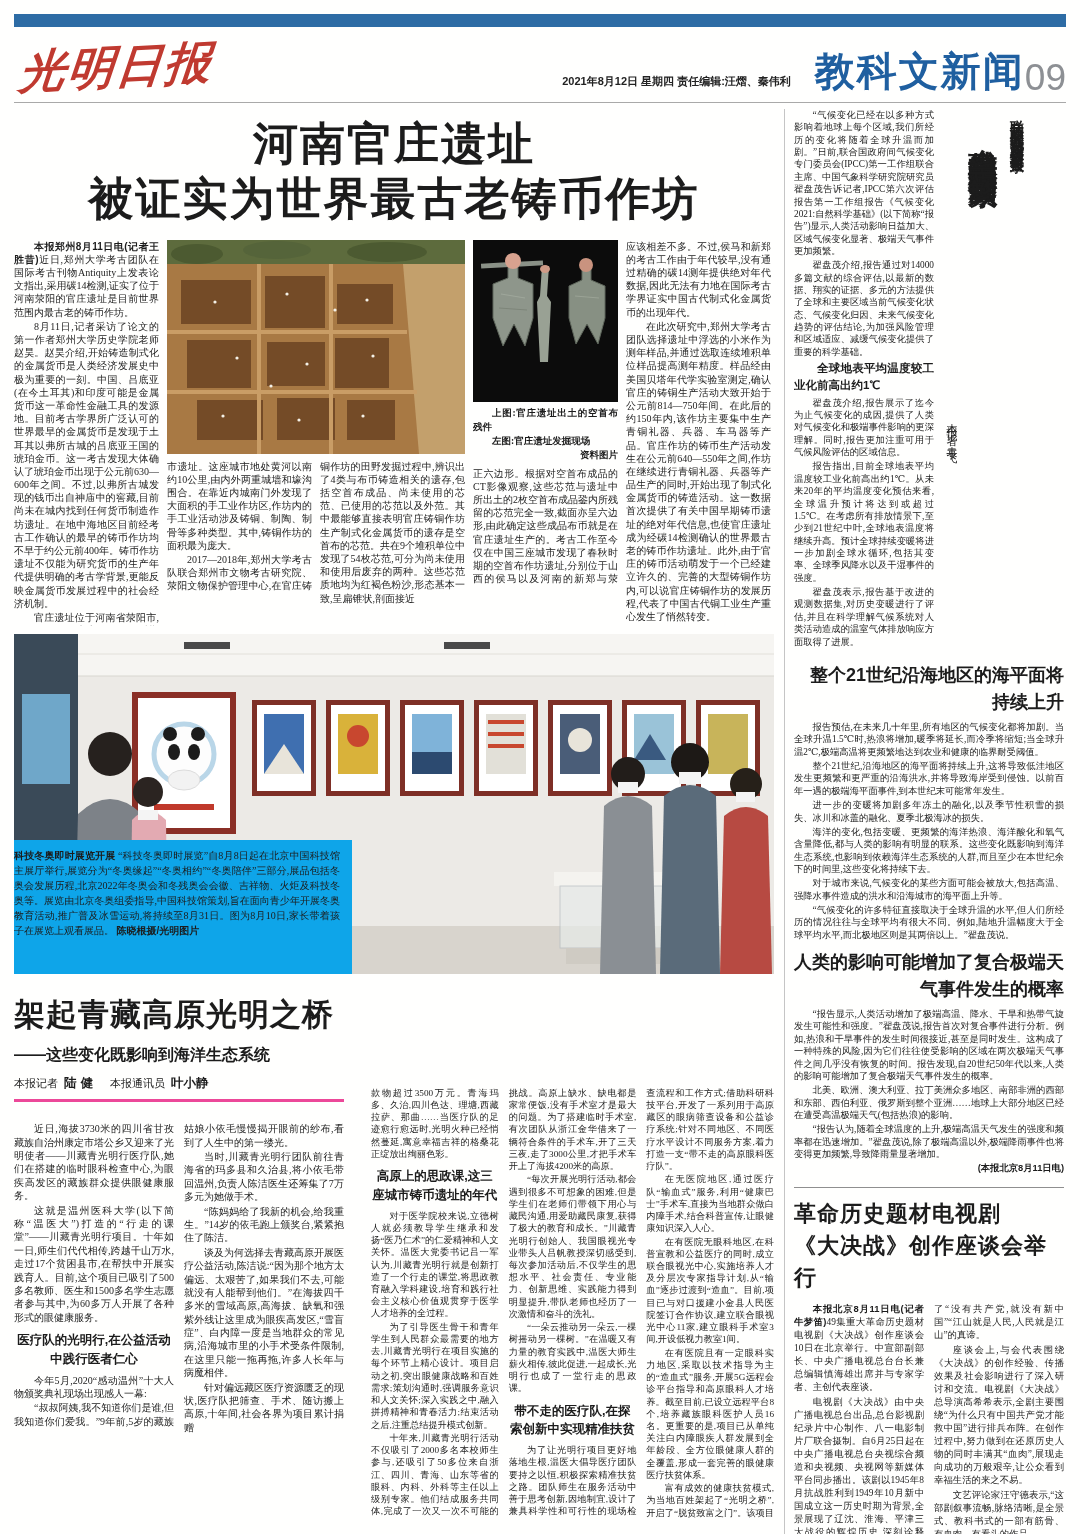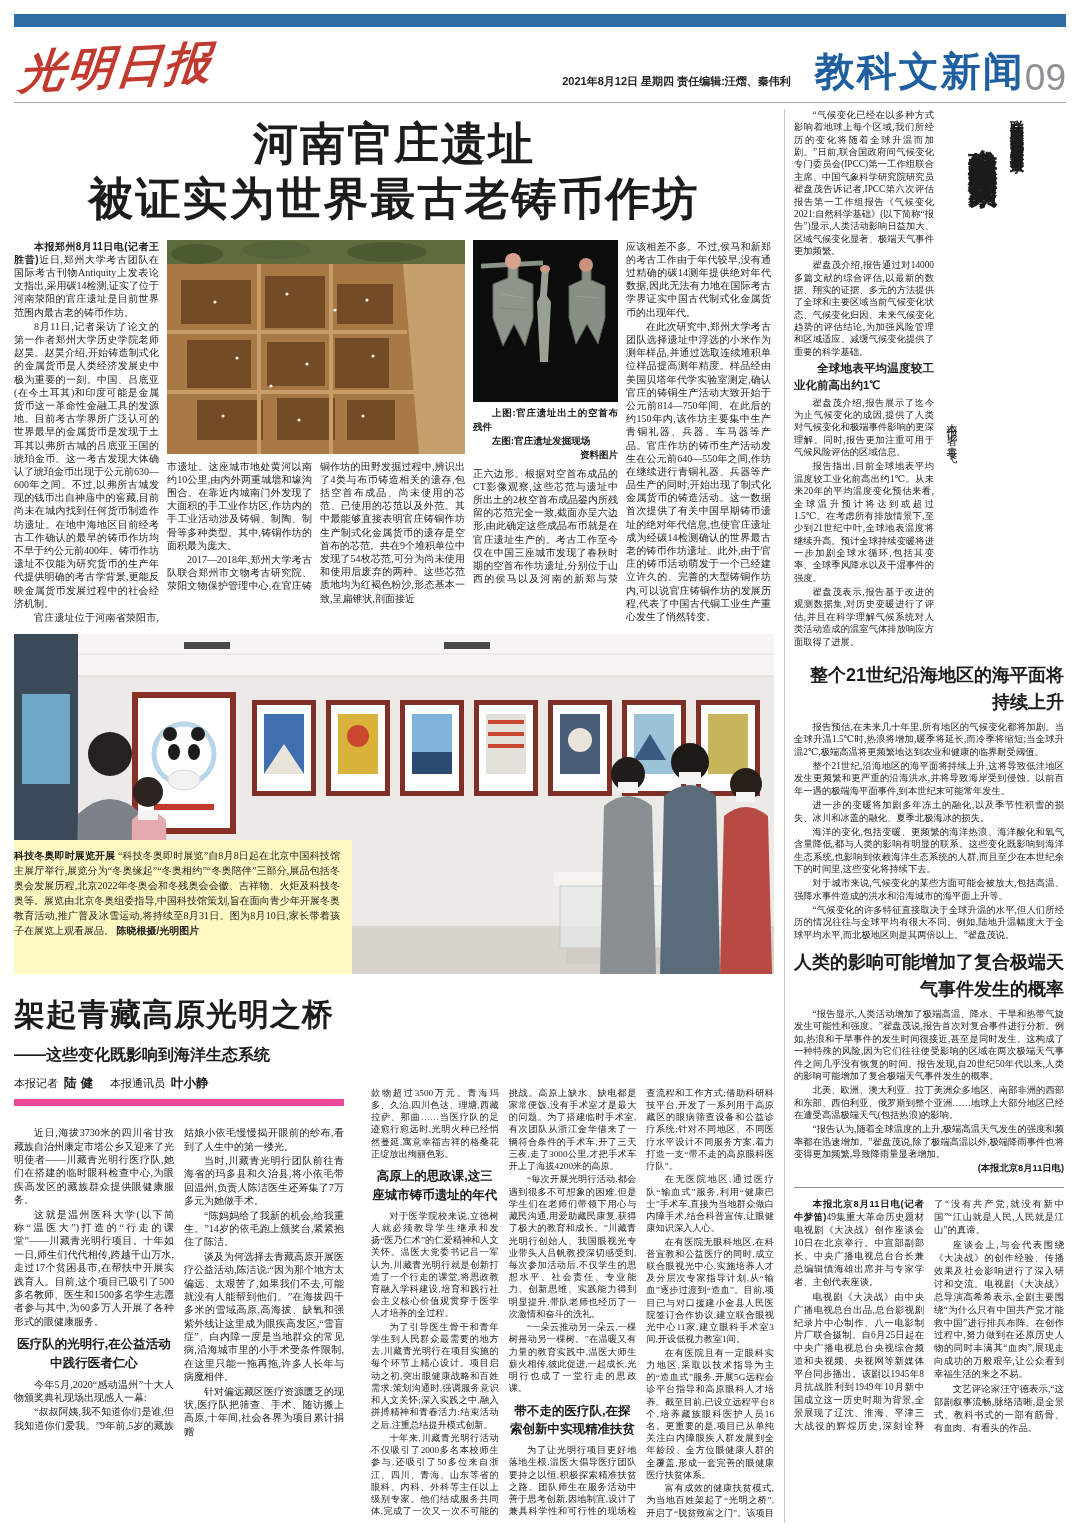--- a/index.html
+++ b/index.html
@@ -34,32 +34,32 @@
   .photo{display:block;width:100%;}
   .underphoto{column-count:2;column-gap:8px;height:164px;overflow:hidden;margin-top:6px;}
   .coin-caption{font-size:9.5px;font-weight:bold;line-height:1.5;margin:4px 0 4px;}
   .coin-caption .cap-line{text-indent:2em;}
   .coin-caption .cap-credit{text-align:right;}
   .c4rest{height:118px;overflow:hidden;}
 
   
   .exhibit{position:relative;margin-top:8px;height:340px;}
   .exhibit svg{display:block;width:100%;height:100%;}
-  .exhibit-caption{position:absolute;left:0;bottom:0;width:338px;height:134px;background:#fef9c3;
+  .exhibit-caption{position:absolute;left:0;bottom:0;width:338px;height:134px;background:#0ea5e9;
                    padding:8px 12px 0 0;box-sizing:border-box;font-size:10px;line-height:1.5;text-align:justify;}
   .exhibit-caption .lead{font-weight:bold;font-family:"Liberation Sans",sans-serif;}
   .exhibit-caption .credit{font-weight:bold;font-family:"Liberation Sans",sans-serif;white-space:nowrap;}
 
   
   .la{display:flex;gap:27px;margin-top:11px;}
   .la-left{width:330px;flex:none;}
   .la-head{margin:10px 0 10px;}
   .la-title{font-size:31px;font-weight:bold;letter-spacing:1px;margin:0 0 8px;}
   .la-subtitle{font-size:16px;font-weight:bold;font-family:"Liberation Sans",sans-serif;margin:0 0 10px;}
-  .la-byline{font-size:11px;margin:0 0 20px;border-bottom:7px solid #ec4899;padding-bottom:8px;}
+  .la-byline{font-size:11px;margin:0 0 20px;border-bottom:3px solid #ec4899;padding-bottom:8px;}
   .la-byline b{font-family:"DejaVu Serif",serif;font-size:12.5px;margin:0 14px 0 6px;}
   .la-cols2{column-count:2;column-gap:10px;height:352px;overflow:hidden;font-size:10px;line-height:1.34;}
   .la-right{flex:1;padding-top:102px;}
   .la-cols3{column-count:3;column-gap:10px;height:436px;overflow:hidden;font-size:9.2px;line-height:1.33;}
   .col-subhead{font-family:"Liberation Sans",sans-serif;font-weight:bold;font-size:12.5px;
                text-align:center;line-height:1.5;margin:7px 0 5px;text-indent:0 !important;}
 
   
   .climate-top{display:flex;height:545px;overflow:hidden;}
   .cl-lede{width:140px;flex:none;font-size:9.3px;line-height:1.33;overflow:hidden;}
@@ -366,20 +366,24 @@
           <p>“报告显示,人类活动增加了极端高温、降水、干旱和热带气旋发生可能性和强度。”翟盘茂说,报告首次对复合事件进行分析。例如,热浪和干旱事件的发生时间很接近,甚至是同时发生。这构成了一种特殊的风险,因为它们往往使受影响的区域在两次极端天气事件之间几乎没有恢复的时间。报告发现,自20世纪50年代以来,人类的影响可能增加了复合极端天气事件发生的概率。</p>
           <p>北美、欧洲、澳大利亚、拉丁美洲众多地区、南部非洲的西部和东部、西伯利亚、俄罗斯到整个亚洲……地球上大部分地区已经在遭受高温极端天气(包括热浪)的影响。</p>
           <p>“报告认为,随着全球温度的上升,极端高温天气发生的强度和频率都在迅速增加。”翟盘茂说,除了极端高温以外,极端降雨事件也将变得更加频繁,导致降雨量显著增加。</p>
           <p class="closing">(本报北京8月11日电)</p>
         </div>
       </div>
 
       <div class="tv-divider"></div>
 
       <div>
+        <div class="tv-title">
+          <div>革命历史题材电视剧</div>
+          <div>《大决战》创作座谈会举行</div>
+        </div>
         <div class="tv-cols">
           <p><b>本报北京8月11日电(记者牛梦笛)</b><span>49集重大革命历史题材电视剧《大决战》创作座谈会10日在北京举行。中宣部副部长、中央广播电视总台台长兼总编辑慎海雄出席并与专家学者、主创代表座谈。</span></p>
           <p>电视剧《大决战》由中央广播电视总台出品,总台影视剧纪录片中心制作、八一电影制片厂联合摄制。自6月25日起在中央广播电视总台央视综合频道和央视频、央视网等新媒体平台同步播出。该剧以1945年8月抗战胜利到1949年10月新中国成立这一历史时期为背景,全景展现了辽沈、淮海、平津三大战役的辉煌历史,深刻诠释了“没有共产党,就没有新中国”“江山就是人民,人民就是江山”的真谛。</p>
           <p>座谈会上,与会代表围绕《大决战》的创作经验、传播效果及社会影响进行了深入研讨和交流。电视剧《大决战》总导演高希希表示,全剧主要围绕“为什么只有中国共产党才能救中国”进行排兵布阵。在创作过程中,努力做到在还原历史人物的同时丰满其“血肉”,展现走向成功的万般艰辛,让公众看到幸福生活的来之不易。</p>
           <p>文艺评论家汪守德表示,“这部剧叙事流畅,脉络清晰,是全景式、教科书式的一部有筋骨、有血肉、有看头的作品。</p>
         </div>
       </div>
     </div>
   </div>
 </div>

